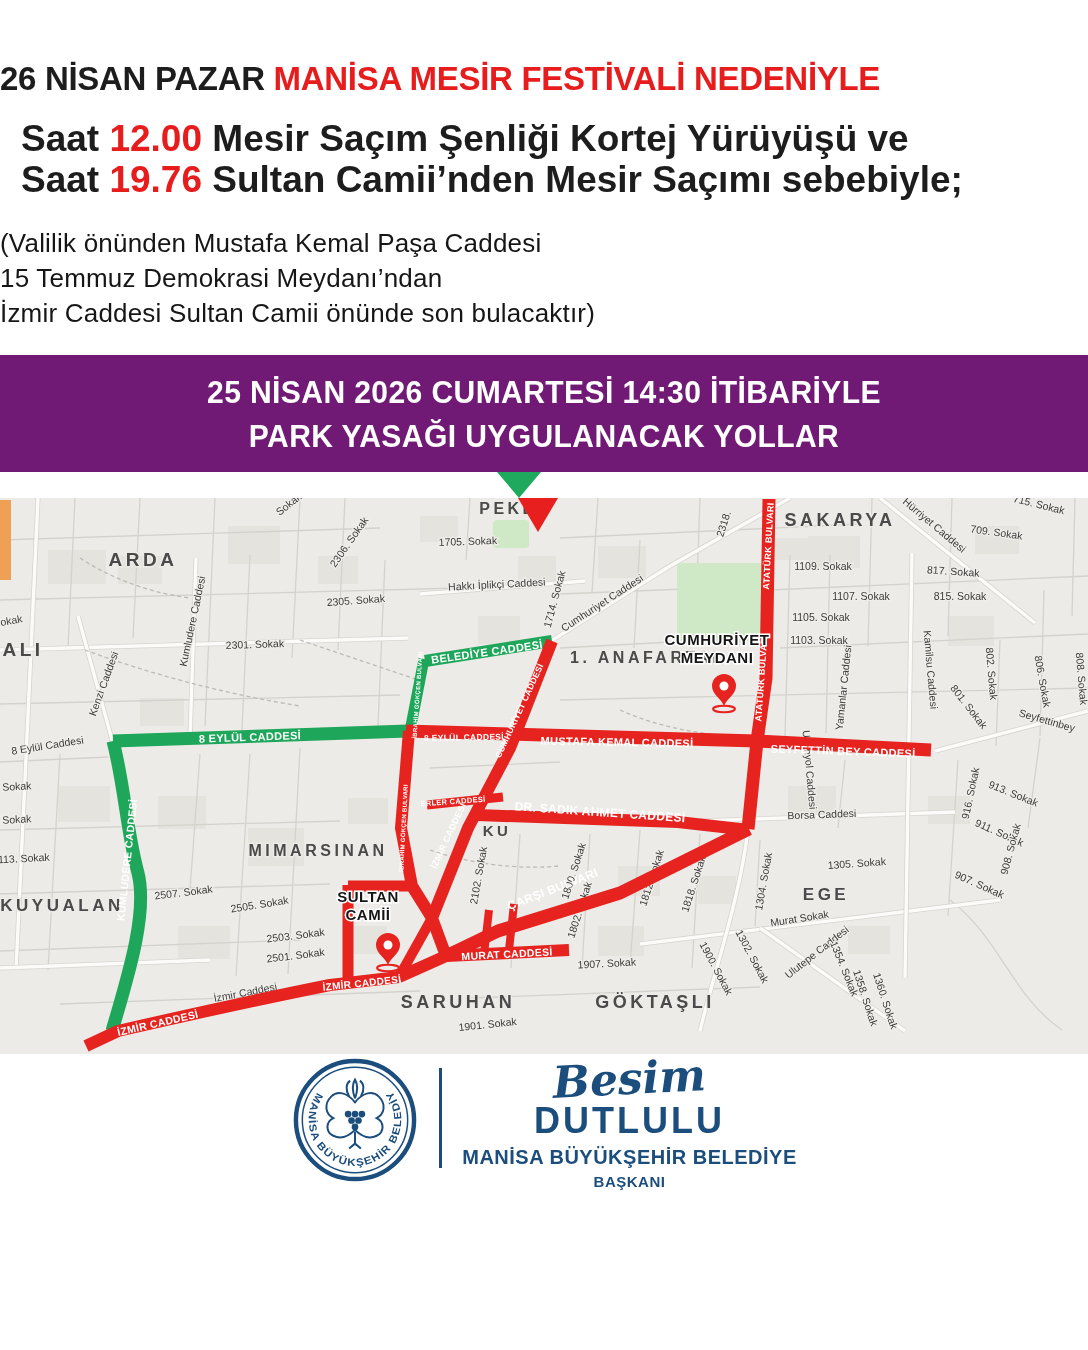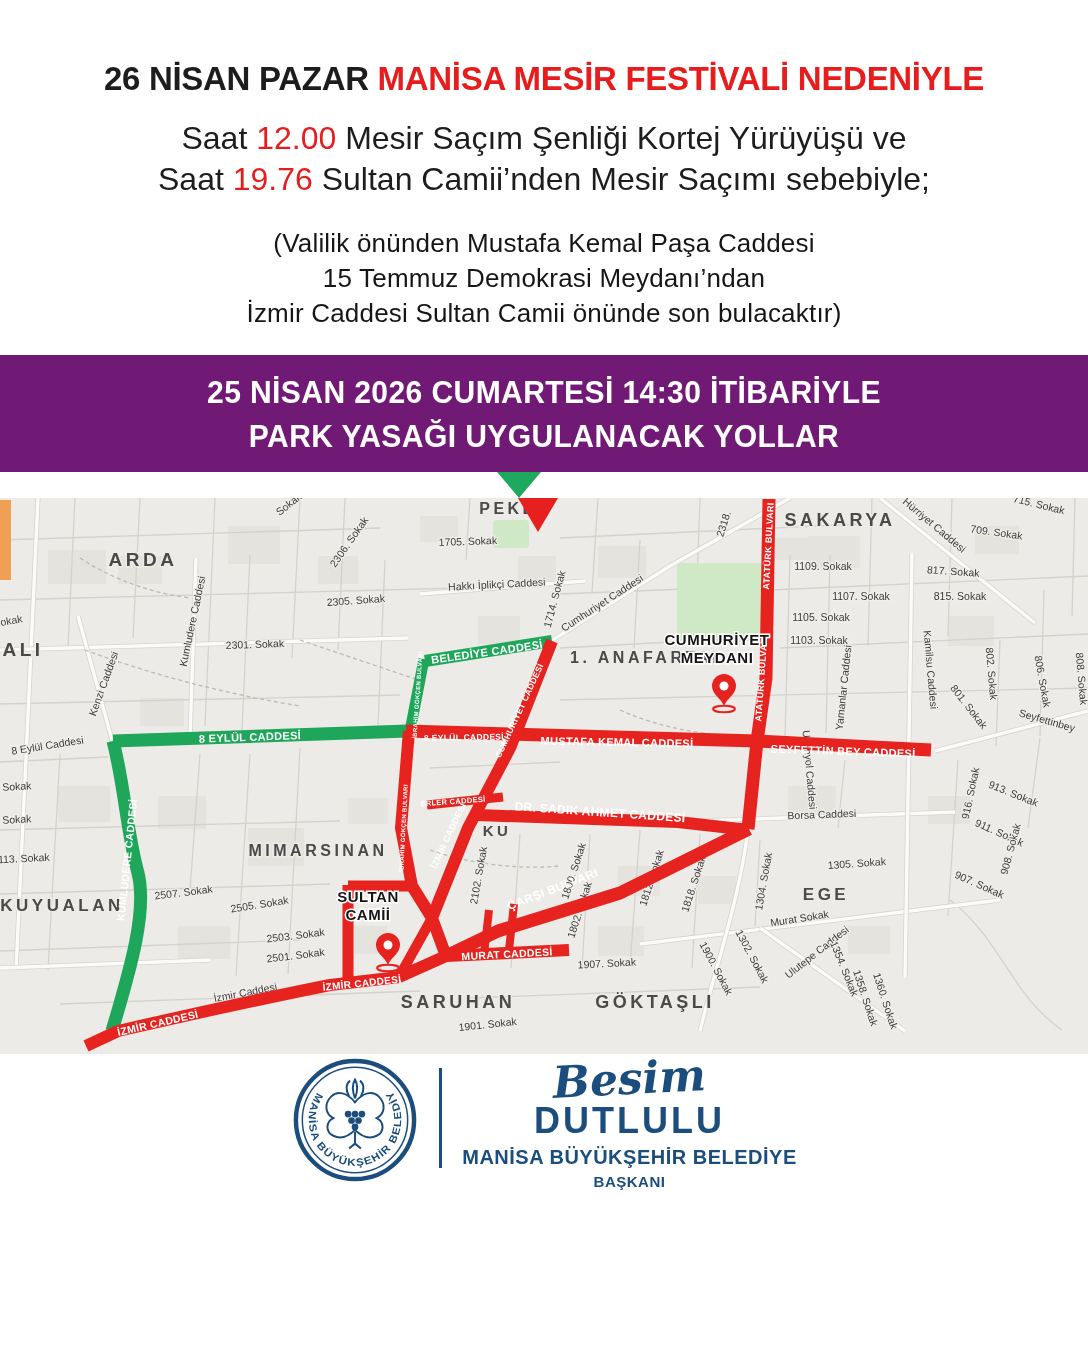--- a/index.html
+++ b/index.html
@@ -1,22 +1,22 @@
 <!DOCTYPE html>
 <html><head>
 <meta charset="utf-8">
 <style>
   html,body{margin:0;padding:0;background:#ffffff;}
   .poster{position:relative;width:1088px;height:1350px;background:#ffffff;overflow:hidden;
           font-family:"Liberation Sans",sans-serif;}
   
-  .hdr{text-align:center;}
+  .hdr{text-align:left;}
   .title{margin-top:60px;font-size:33px;font-weight:bold;letter-spacing:-.3px;color:#1d1d1d;}
   .title .red{color:#e71d1d;}
-  .sched{margin-top:20px;font-size:32px;font-weight:normal;color:#1d1d1d;line-height:41px;}
+  .sched{margin-top:20px;font-size:37px;font-weight:bold;color:#1d1d1d;line-height:41px;margin-left:21px;}
   .sched .red{color:#e71d1d;}
   .note{margin-top:26px;font-size:26px;font-weight:normal;color:#161616;line-height:35px;letter-spacing:.2px;}
   
   .banner{position:relative;width:100%;text-align:center;color:#fff;font-weight:bold;}
   .banner .l{font-size:31px;line-height:44px;letter-spacing:.4px;display:block;transform:scaleX(.97);}
   .green-banner{margin-top:24px;height:117px;background:#701a75;padding-top:16px;box-sizing:border-box;}
   .gap{position:relative;height:26px;background:#fff;}
   .tri{position:absolute;width:0;height:0;}
   .tri-green{left:497px;top:0;border-left:22px solid transparent;border-right:22px solid transparent;border-top:26px solid #1fa95e;}
   .red-banner{height:112px;background:#e71f1f;padding-top:13px;box-sizing:border-box;}

